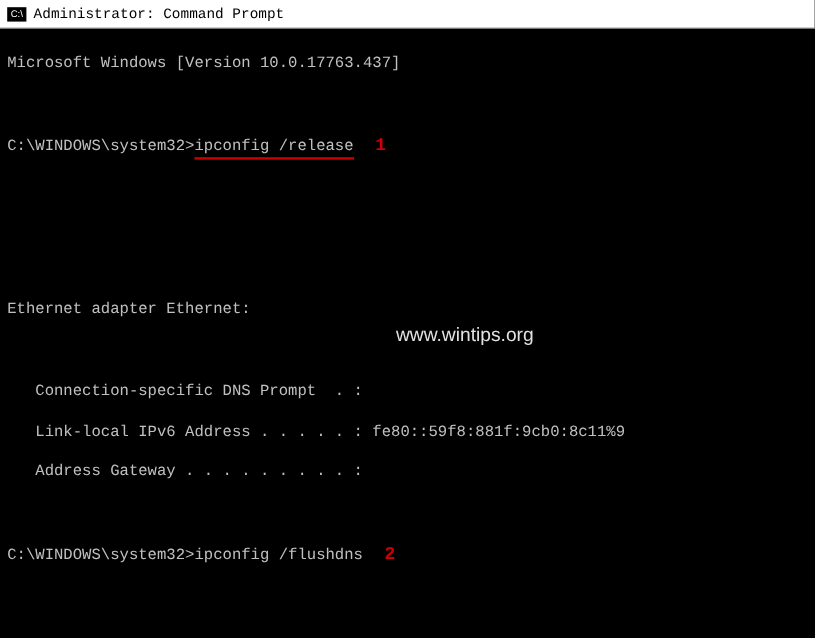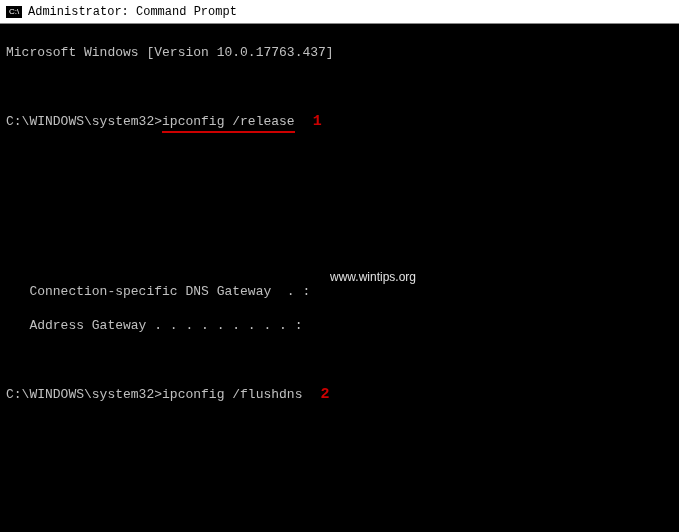--- a/index.html
+++ b/index.html
@@ -63,41 +63,43 @@
       font-weight: bold;
       font-size: 15px;
       margin-left: 18px;
     }
     .watermark {
       position: absolute;
       top: 246px;
       left: 330px;
       color: #eee;
       font-family: Arial, sans-serif;
-      font-size: 12px;
+      font-size: 16px;
       opacity: 0.95;
     }
   </style>
 </head>
 <body>
 
 <div class="title-bar">
   <div class="title-icon">C:\</div>
   <span class="title-text">Administrator: Command Prompt</span>
 </div>
 
 <div class="terminal">
 <span class="line">Microsoft Windows [Version 10.0.17763.437]</span>
 <span class="line"> </span>
 <span class="line"><span>C:\WINDOWS\system32&gt;</span><span class="underline-wrap"><span>ipconfig /release</span><span class="red-underline"></span></span><span class="red-num">1</span></span>
 <span class="line"> </span>
 <span class="line"> </span>
 <span class="line"> </span>
+<span class="line">Ethernet adapter Ethernet:</span>
 <span class="line"> </span>
-<span class="line">   Connection-specific DNS Gateway  . :</span>
+<span class="line">   Connection-specific DNS Prompt  . :</span>
+<span class="line">   Link-local IPv6 Address . . . . . : fe80::59f8:881f:9cb0:8c11%9</span>
 <span class="line">   Address Gateway . . . . . . . . . :</span>
 <span class="line"> </span>
 <span class="line"><span>C:\WINDOWS\system32&gt;</span><span class="underline-wrap"><span>ipconfig /flushdns</span></span><span class="red-num">2</span></span>
 
 
 
 
 
 
 

